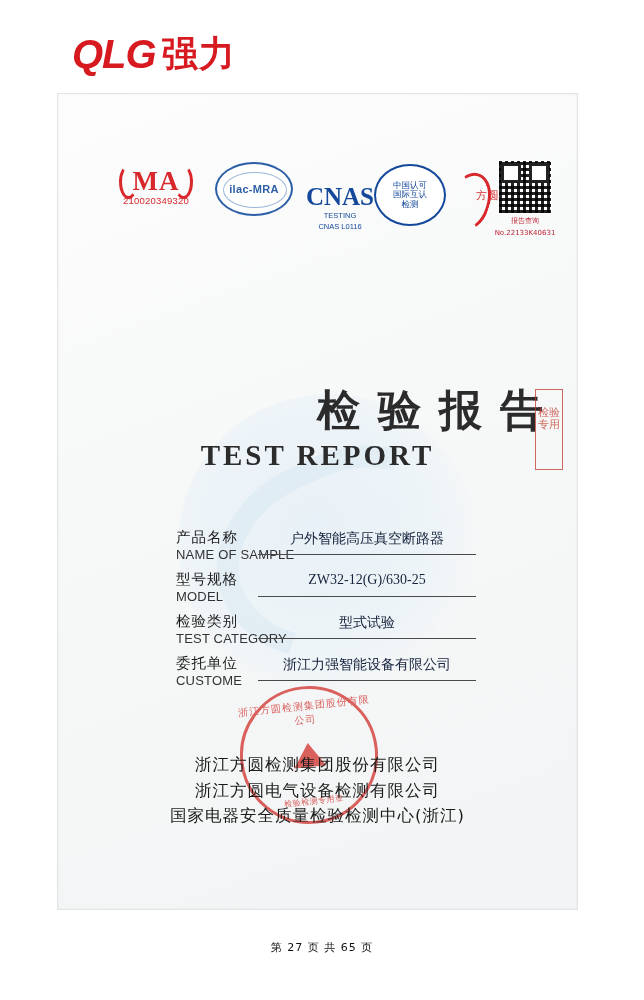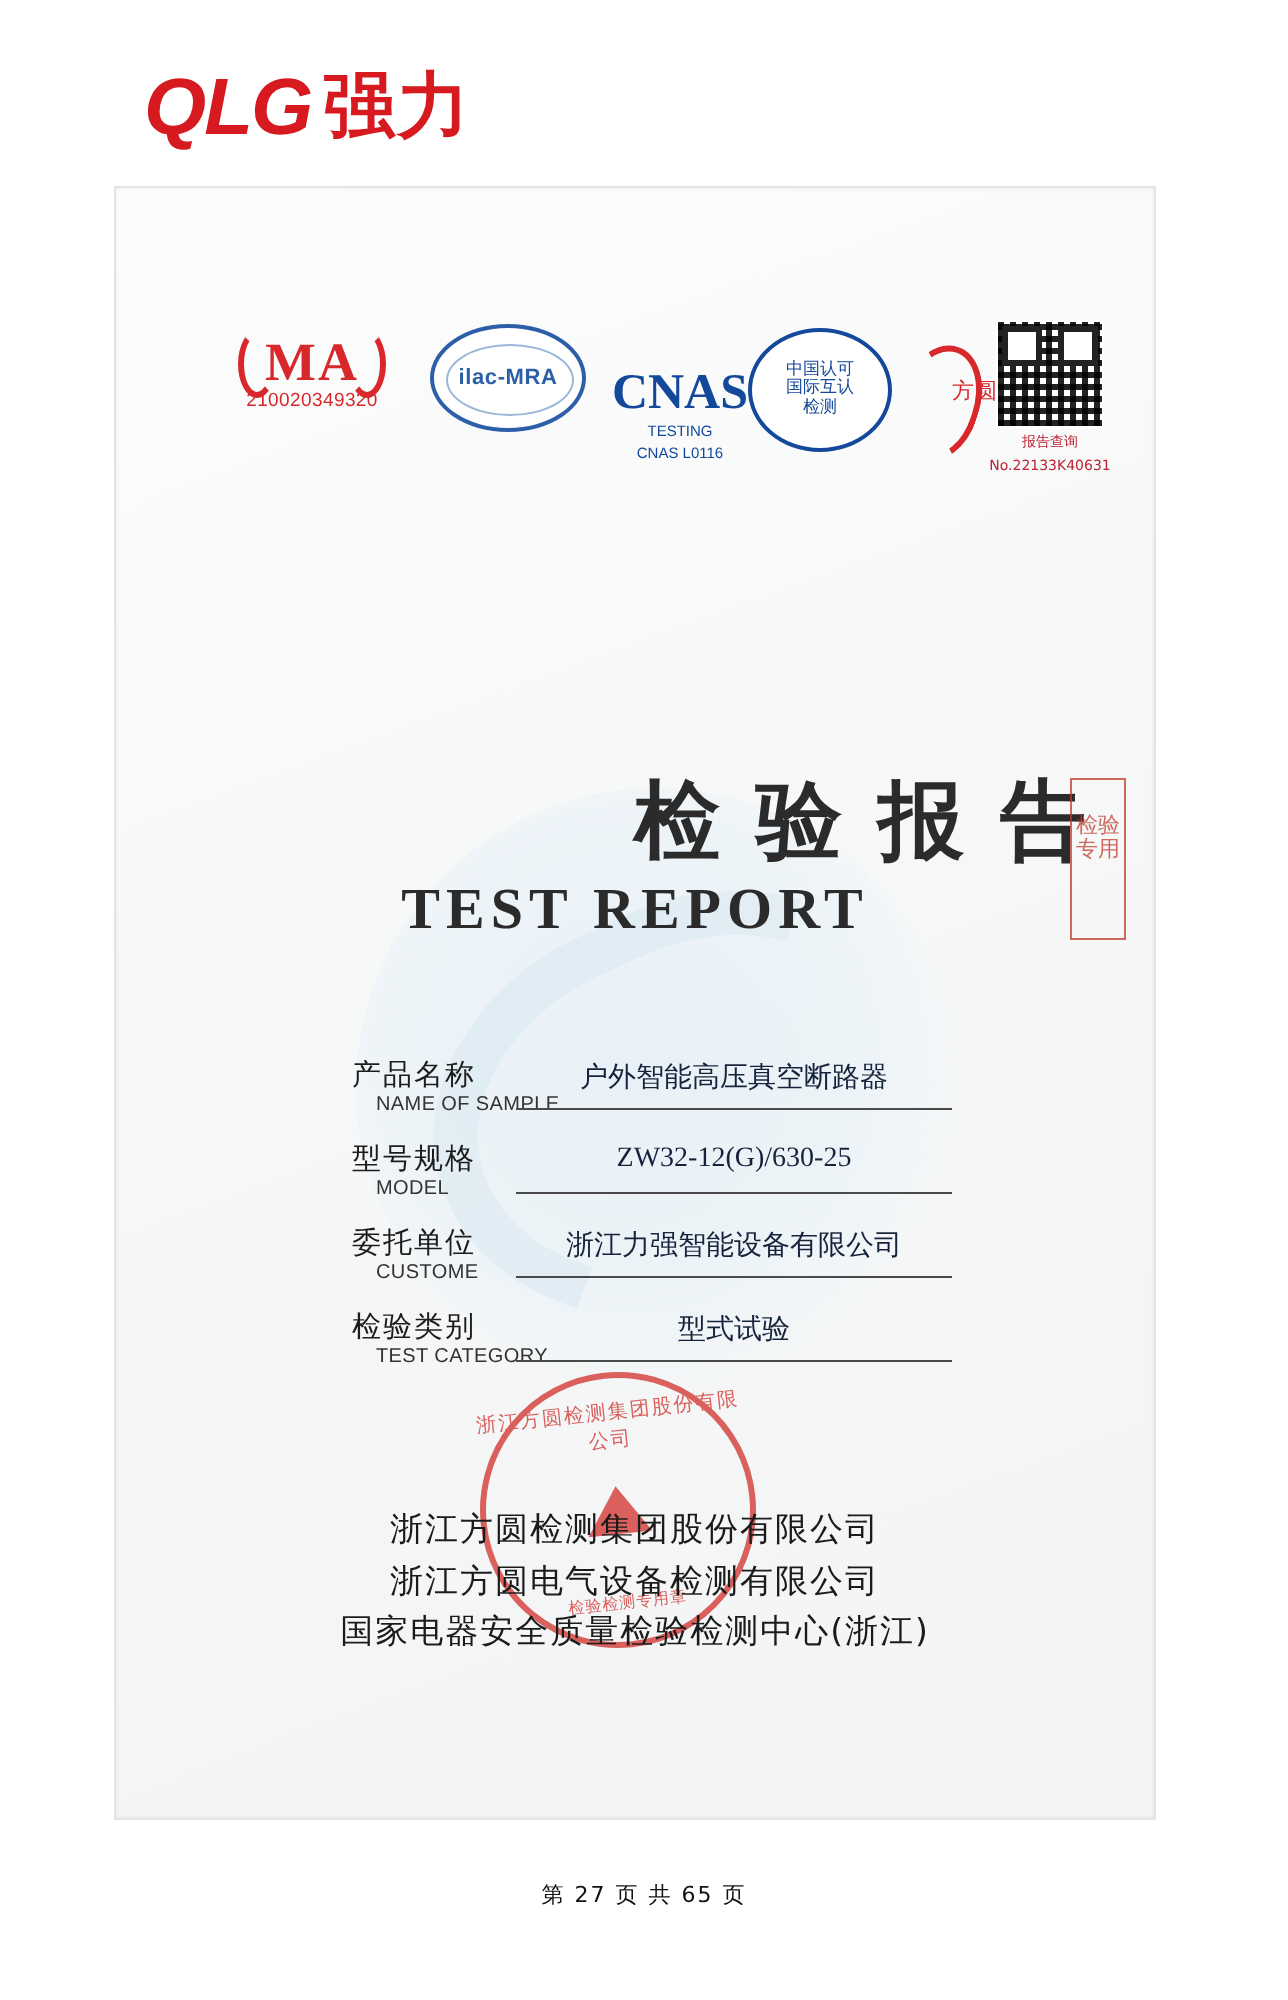--- a/index.html
+++ b/index.html
@@ -297,24 +297,24 @@
     position: absolute;
     left: 0;
     top: 2px;
     font-family: Liberation Serif, serif;
     font-size: 14.5px;
     color: #1c1c1c;
     letter-spacing: 1px;
   }
   .field-sub {
     position: absolute;
-    left: 12px;
+    left: 0;
     top: 21px;
     font-family: "Liberation Sans", sans-serif;
-    font-size: 10px;
+    font-size: 13px;
     color: #333;
     letter-spacing: .2px;
   }
   .field-value {
     position: absolute;
     left: 82px;
     right: 0;
     top: 0px;
     height: 28px;
     border-bottom: 1px solid #4a4a4a;
@@ -457,29 +457,29 @@
       <div class="field-value">户外智能高压真空断路器</div>
     </div>
 
     <div class="field-row">
       <div class="field-label">型号规格</div>
       <div class="field-sub">MODEL</div>
       <div class="field-value model">ZW32-12(G)/630-25</div>
     </div>
 
     <div class="field-row">
+      <div class="field-label">检验类别</div>
+      <div class="field-sub">TEST CATEGORY</div>
+      <div class="field-value">型式试验</div>
+    </div>
+
+    <div class="field-row">
       <div class="field-label">委托单位</div>
       <div class="field-sub">CUSTOME</div>
       <div class="field-value">浙江力强智能设备有限公司</div>
-    </div>
-
-    <div class="field-row">
-      <div class="field-label">检验类别</div>
-      <div class="field-sub">TEST CATEGORY</div>
-      <div class="field-value">型式试验</div>
     </div>
   </div>
 
   <div class="seal">
     <div class="seal-top">浙江方圆检测集团股份有限公司</div>
     <div class="seal-bottom">检验检测专用章</div>
   </div>
 
   <div class="issuer">
     <div>浙江方圆检测集团股份有限公司</div>

